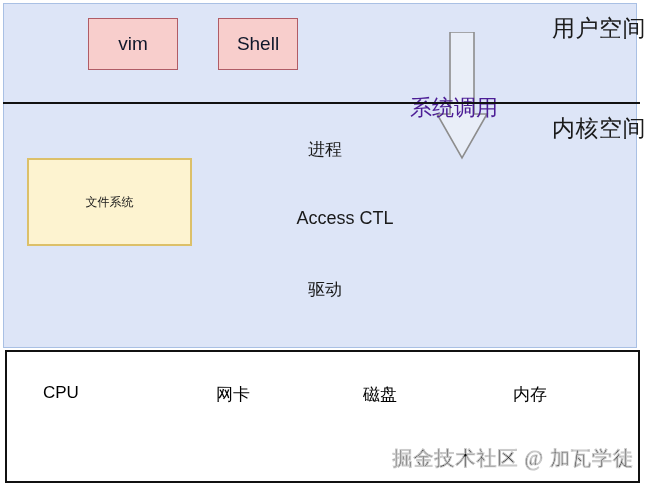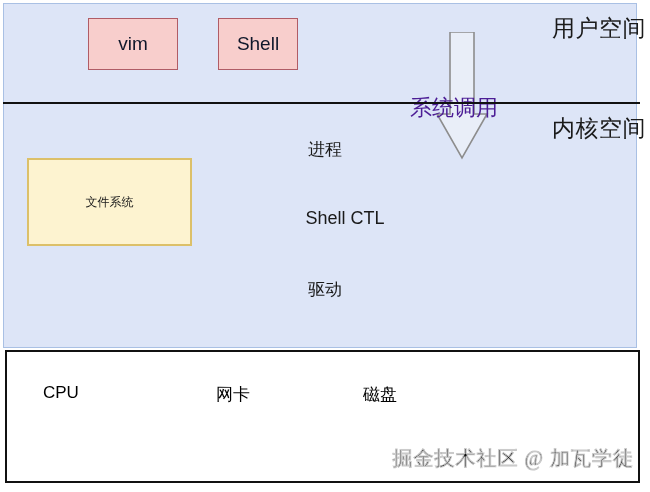--- a/index.html
+++ b/index.html
@@ -179,28 +179,29 @@
   <div class="space-label user">用户空间</div>
 
   <div class="space-label kernel">内核空间</div>
 
   <div class="fs-box">
     <span>文件系统</span>
   </div>
 
   <div class="kernel-label process">进程</div>
 
-  <div class="kernel-label access">Shell CTL</div>
+  <div class="kernel-label access">Access CTL</div>
 
   <div class="kernel-label driver">驱动</div>
 
   <div class="hw-panel"></div>
 
   <div class="hw-item i0">CPU</div>
 
   <div class="hw-item i1">网卡</div>
 
   <div class="hw-item i2">磁盘</div>
 
+  <div class="hw-item i3">内存</div>
 
   <div class="watermark">掘金技术社区 @ 加瓦学徒</div>
 
 </div>
 
 </body></html>

